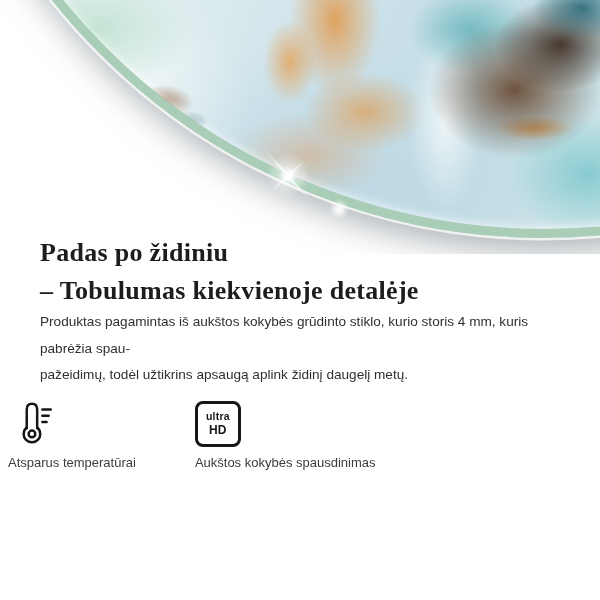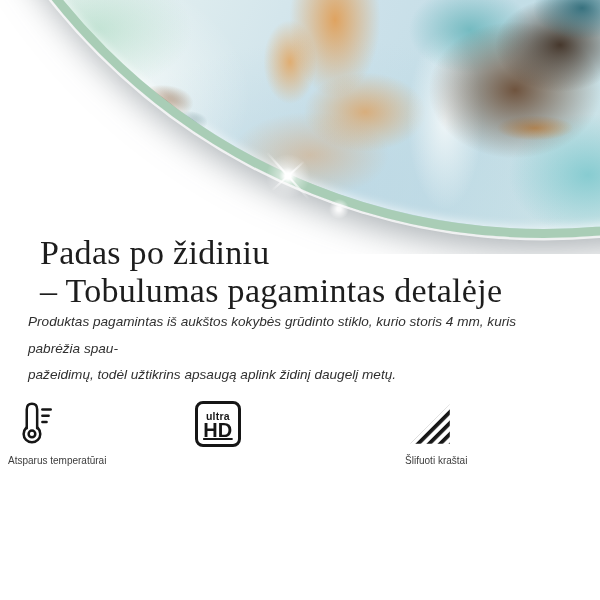--- a/index.html
+++ b/index.html
@@ -70,56 +70,56 @@
     background:linear-gradient(180deg,transparent,rgba(255,255,255,.95) 45%,rgba(255,255,255,.95) 55%,transparent);}
   .sparkle-dot{
     position:absolute;left:328px;top:198px;width:22px;height:22px;
     background:radial-gradient(circle,rgba(255,255,255,.9) 0 2px,rgba(255,255,255,0) 10px);
     pointer-events:none;
   }
   
   .heading{
     position:absolute;left:40px;top:234px;right:23px;
     font-family:"Liberation Serif",serif;
-    font-size:34px;line-height:38px;font-weight:400;
+    font-size:26px;line-height:38px;font-weight:700;
     letter-spacing:.3px;color:var(--heading-text);
   }
   .para{
-    position:absolute;left:28px;top:309px;width:532px;
-    font-size:13.6px;line-height:26.5px;color:var(--body-text);font-style:italic;
+    position:absolute;left:40px;top:309px;width:532px;
+    font-size:13.6px;line-height:26.5px;color:var(--body-text);
   }
   
   .features{
     position:absolute;left:8px;top:398px;width:584px;
     display:grid;grid-template-columns:32% 36% 32%;row-gap:22px;
   }
   .feature{display:flex;flex-direction:column;align-items:flex-start;}
   .icon-box{height:52px;display:flex;align-items:center;justify-content:center;}
-  .feature-label{margin-top:5px;font-size:10px;color:var(--label-text);text-align:center;}
+  .feature-label{margin-top:5px;font-size:13px;color:var(--label-text);text-align:center;}
   svg.fi{stroke:var(--icon-stroke);fill:none;stroke-width:2.4;stroke-linecap:round;stroke-linejoin:round;}
   .uhd{
     width:46px;height:46px;border:3px solid var(--icon-stroke);border-radius:8px;
     display:flex;flex-direction:column;align-items:center;justify-content:center;color:var(--icon-stroke);
   }
   .uhd .u{font-size:10.5px;font-weight:700;line-height:11px;letter-spacing:.2px;}
-  .uhd .hd{font-size:20px;font-weight:800;line-height:16px;letter-spacing:.3px;text-decoration:underline;}
+  .uhd .hd{font-size:12px;font-weight:800;line-height:16px;letter-spacing:.3px;}
 </style>
 </head>
 <body>
 
 <div class="hero">
   <div class="marble"></div>
   <div class="glass-rim"></div>
   <div class="sparkle"></div>
   <div class="sparkle-dot"></div>
 </div>
 
 <h1 class="heading">
   <span>Padas po židiniu</span><br>
-  <span>– Tobulumas pagamintas detalėje</span>
+  <span>– Tobulumas kiekvienoje detalėje</span>
 </h1>
 
 <div class="para">
   <div>Produktas pagamintas iš aukštos kokybės grūdinto stiklo, kurio storis 4 mm, kuris pabrėžia spau-</div>
   <div>pažeidimų, todėl užtikrins apsaugą aplink židinį daugelį metų.</div>
 </div>
 
 <div class="features">
 
   <div class="feature">
@@ -136,32 +136,20 @@
     <div class="feature-label">Atsparus temperatūrai</div>
   </div>
 
   <div class="feature">
     <div class="icon-box">
       <div class="uhd">
         <div class="u">ultra</div>
         <div class="hd">HD</div>
       </div>
     </div>
+    <div class="feature-label">Aukštos kokybės spausdinimas</div>
   </div>
 
 
 
-  <div class="feature">
-    <div class="icon-box">
-      <svg width="50" height="50" viewBox="0 0 48 48">
-        <defs>
-          <pattern id="stripes" patternUnits="userSpaceOnUse" width="7.5" height="7.5" patternTransform="rotate(45)">
-            <rect x="0" y="0" width="3.6" height="7.5" fill="#161616"></rect>
-          </pattern>
-        </defs>
-        <polygon points="5,43 43,5 43,43" fill="url(#stripes)"></polygon>
-      </svg>
-    </div>
-    <div class="feature-label">Šlifuoti kraštai</div>
-  </div>
 
 
 </div>
 
 </body></html>

